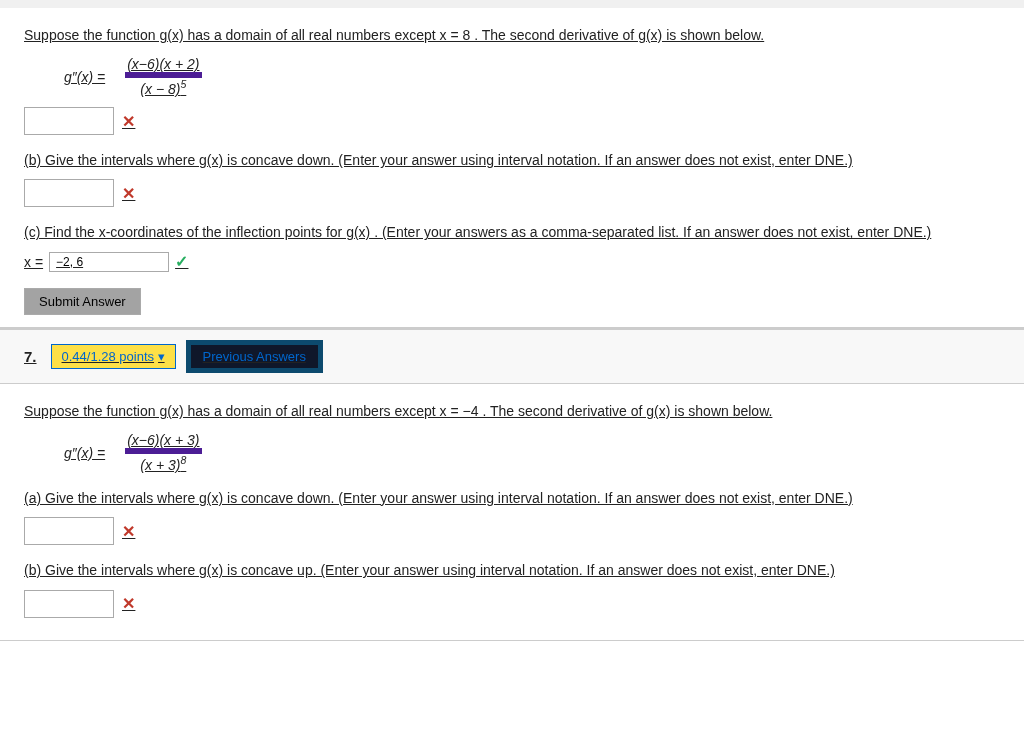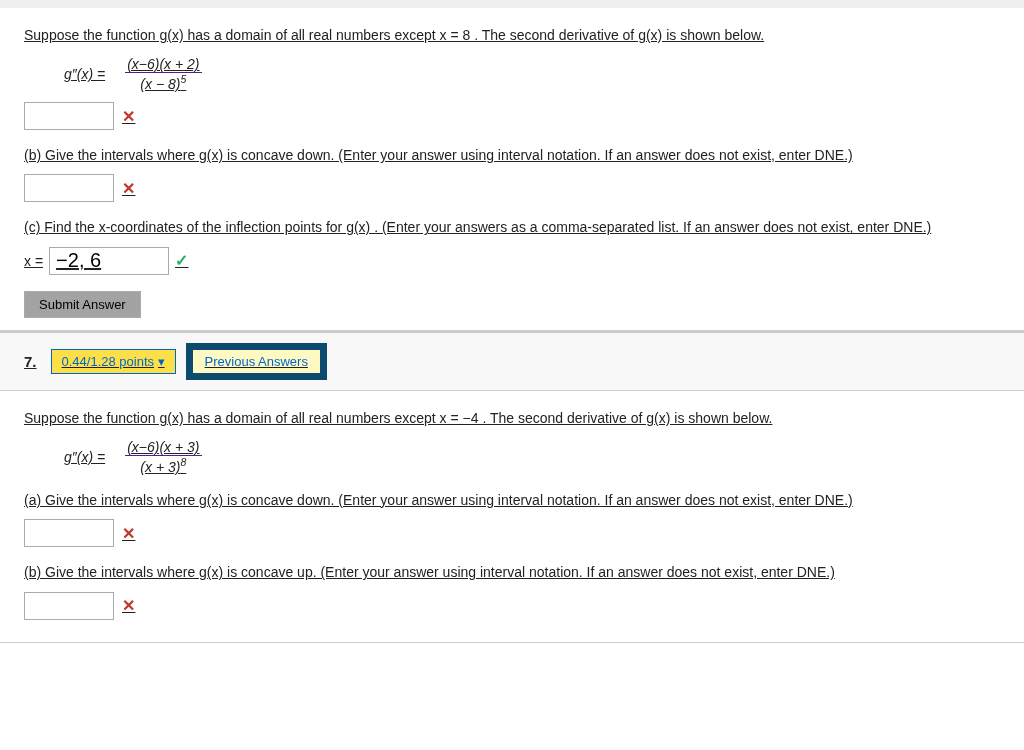--- a/index.html
+++ b/index.html
@@ -35,21 +35,21 @@
       gap: 20px;
     }
     .fraction {
       display: inline-flex;
       flex-direction: column;
       align-items: center;
       vertical-align: middle;
       font-style: italic;
     }
     .numerator {
-      border-bottom: 1px solid #4c1d95;
+      border-bottom: 6px solid #4c1d95;
       padding: 0 2px;
       text-align: center;
     }
     .denominator {
       padding: 0 2px;
       text-align: center;
     }
     .part-label {
       margin: 14px 0 8px 0;
       line-height: 1.6;
@@ -65,22 +65,22 @@
       padding: 4px 6px;
       width: 90px;
       height: 28px;
       font-size: 14px;
       outline: none;
     }
     .answer-input-wide {
       border: 1px solid #aaa;
       padding: 4px 6px;
       width: 120px;
-      height: 28px;
-      font-size: 20px;
+      height: 20px;
+      font-size: 12px;
       outline: none;
     }
     .x-icon {
       color: #c0392b;
       font-size: 16px;
       font-weight: bold;
     }
     .check-icon {
       color: #27ae60;
       font-size: 16px;
@@ -115,22 +115,22 @@
       color: #0066cc;
       padding: 4px 10px;
       font-size: 13px;
       cursor: pointer;
       display: flex;
       align-items: center;
       gap: 4px;
       background: #fde047;
     }
     .prev-answers-btn {
-      border: 7px solid #0c4a6e;
-      background: #fef9c3;
+      border: 5px solid #0c4a6e;
+      background: #0f172a;
       color: #0066cc;
       padding: 4px 12px;
       font-size: 13px;
       cursor: pointer;
     }
     .problem-number {
       font-weight: bold;
       font-size: 15px;
       margin-right: 4px;
     }

